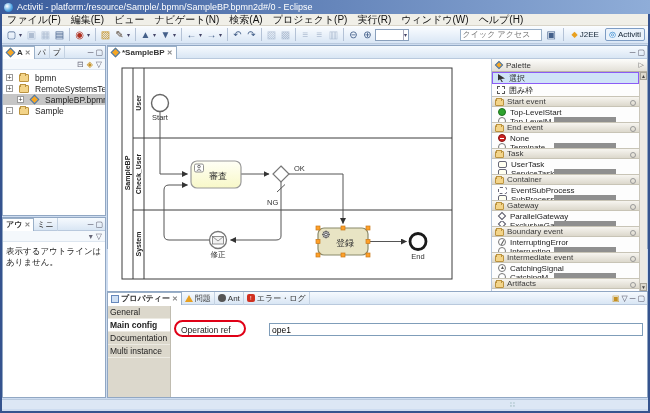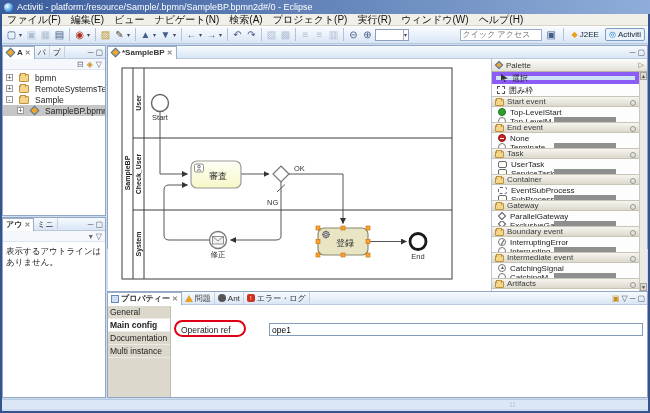--- a/index.html
+++ b/index.html
@@ -69,21 +69,21 @@
   
   #palette { width:156px; height:232px; background:#fdfdfd; position:relative; font-size:8px; }
   #palette-header { height:13px; background:linear-gradient(#fdfdfb,#e3e0d8); border-bottom:1px solid #b9b4a6;
     display:flex; align-items:center; gap:3px; padding:0 3px; color:#333; }
   #palette-header .arrow { margin-left:auto; color:#666; font-size:7px; }
   .pal-scroll { position:absolute; right:0; top:13px; bottom:0; width:8px; background:#eceae4; border-left:1px solid #cac6ba; }
   .pal-scroll .sbtn { position:absolute; left:0; width:7px; height:8px; background:#dcd8cc; border:1px solid #a8a498;
     font-size:5px; line-height:6px; text-align:center; color:#444; }
   .pal-rows { position:absolute; left:0; top:13px; right:8px; bottom:0; overflow:hidden; }
   .pal-tool { height:12px; display:flex; align-items:center; gap:4px; padding-left:5px; }
-  .pal-tool.selected { background:#cfe3f7; border:4px solid #8b5cf6; }
+  .pal-tool.selected { background:#cfe3f7; border:1px solid #8b5cf6; }
   .pal-header { height:11px; background:linear-gradient(#f7f5f0,#dcd8cc); border-top:1px solid #c8c4b6; border-bottom:1px solid #c8c4b6;
     display:flex; align-items:flex-end; gap:3px; padding:0 3px; color:#3a3a3a; }
   .pal-header .folder { width:9px; height:7px; }
   .pal-header .pin { margin-left:auto; width:6px; height:6px; border:1px solid #999; border-radius:50%; }
   .pal-item { height:10px; display:flex; align-items:center; gap:4px; padding-left:6px; position:relative; }
   .pal-item.partial { height:5px; overflow:hidden; align-items:flex-start; }
   .cover { position:absolute; left:62px; top:0; width:62px; height:5px; background:#8f8f8f; }
   .pi { flex:0 0 auto; }
   .cursor-icon { width:7px; height:8px; background:#333; clip-path:polygon(0 0,100% 55%,45% 62%,70% 100%,52% 100%,30% 66%,0 80%); }
   .marquee-icon { width:8px; height:8px; border:1px dashed #555; }
@@ -222,29 +222,29 @@
       <div class="trow">
         <span class="expander">+</span>
         <span class="folder"></span>
         <span>bpmn</span>
       </div>
       <div class="trow">
         <span class="expander">+</span>
         <span class="folder"></span>
         <span>RemoteSystemsTempFiles</span>
       </div>
+      <div class="trow child selected">
+        <span class="expander">+</span>
+        <span class="adiamond"></span>
+        <span>SampleBP.bpmn</span>
+      </div>
       <div class="trow">
         <span class="expander">-</span>
         <span class="folder"></span>
         <span>Sample</span>
-      </div>
-      <div class="trow child selected">
-        <span class="expander">+</span>
-        <span class="adiamond"></span>
-        <span>SampleBP.bpmn</span>
       </div>
     </div>
   </div>
 
   <div id="outline" class="view">
     <div class="vtabs">
       <span class="vtab active">
           <span>アウ</span>
           <span class="x">✕</span>
         </span>

